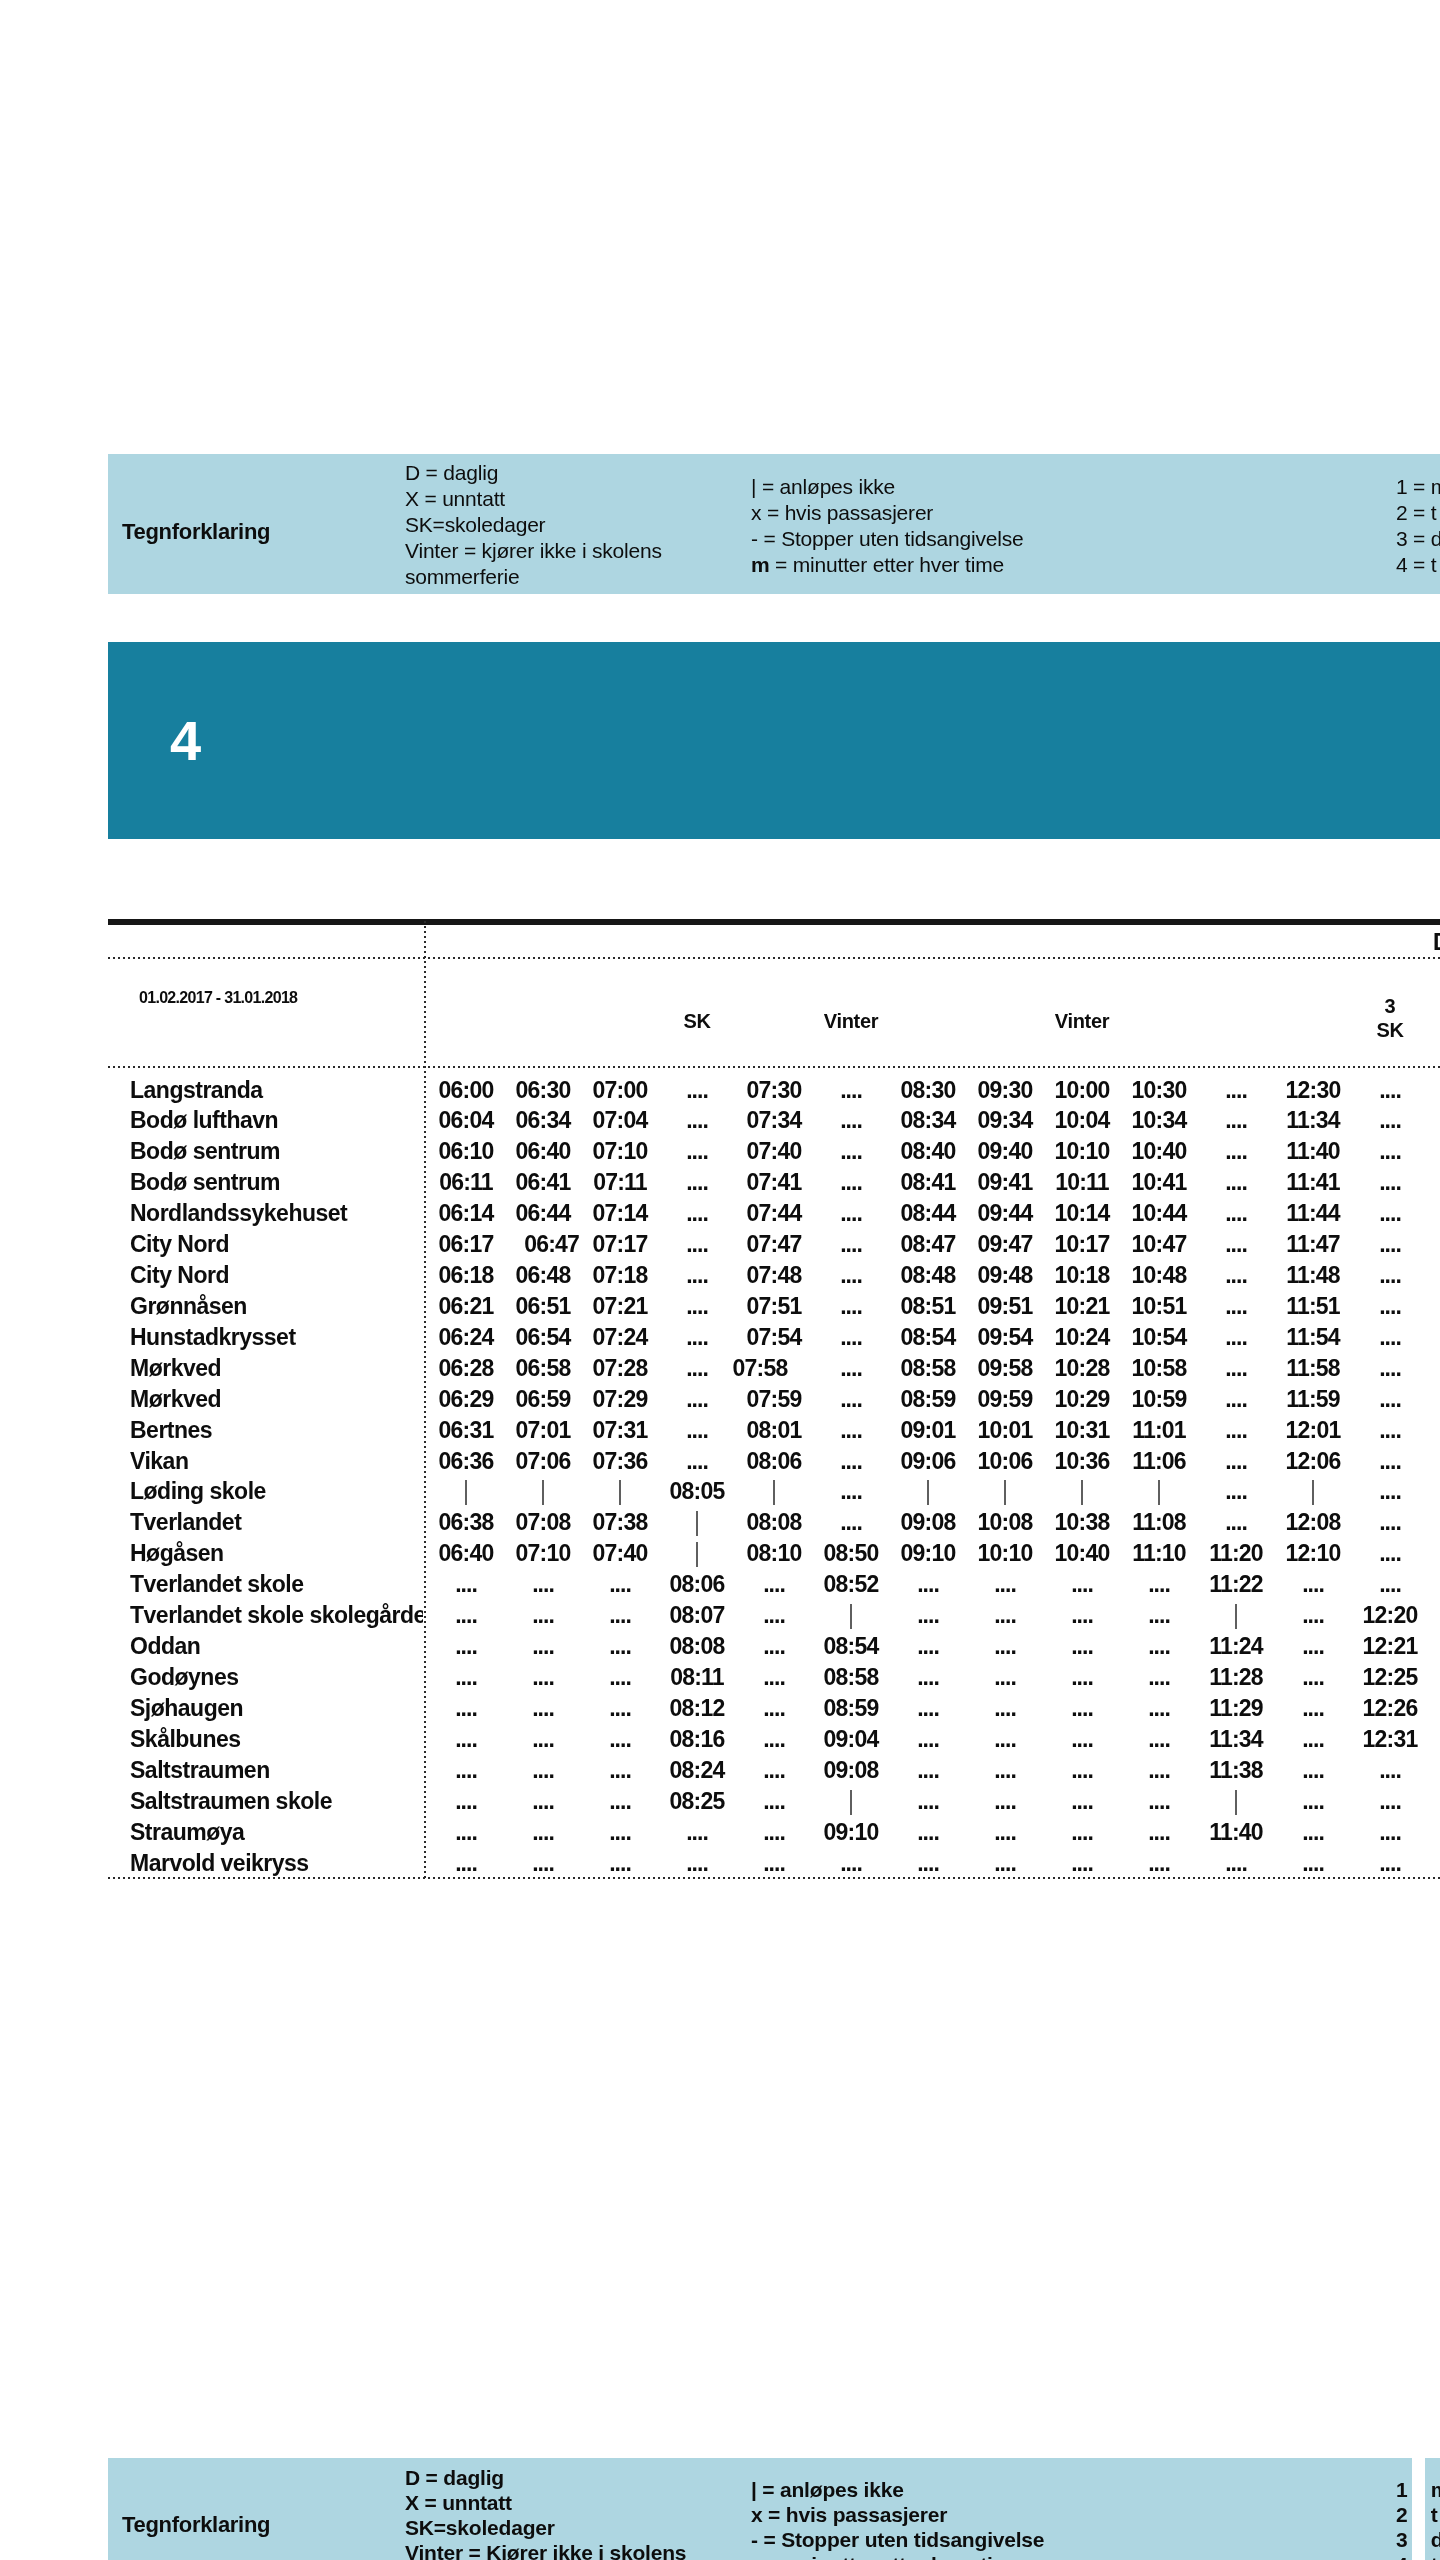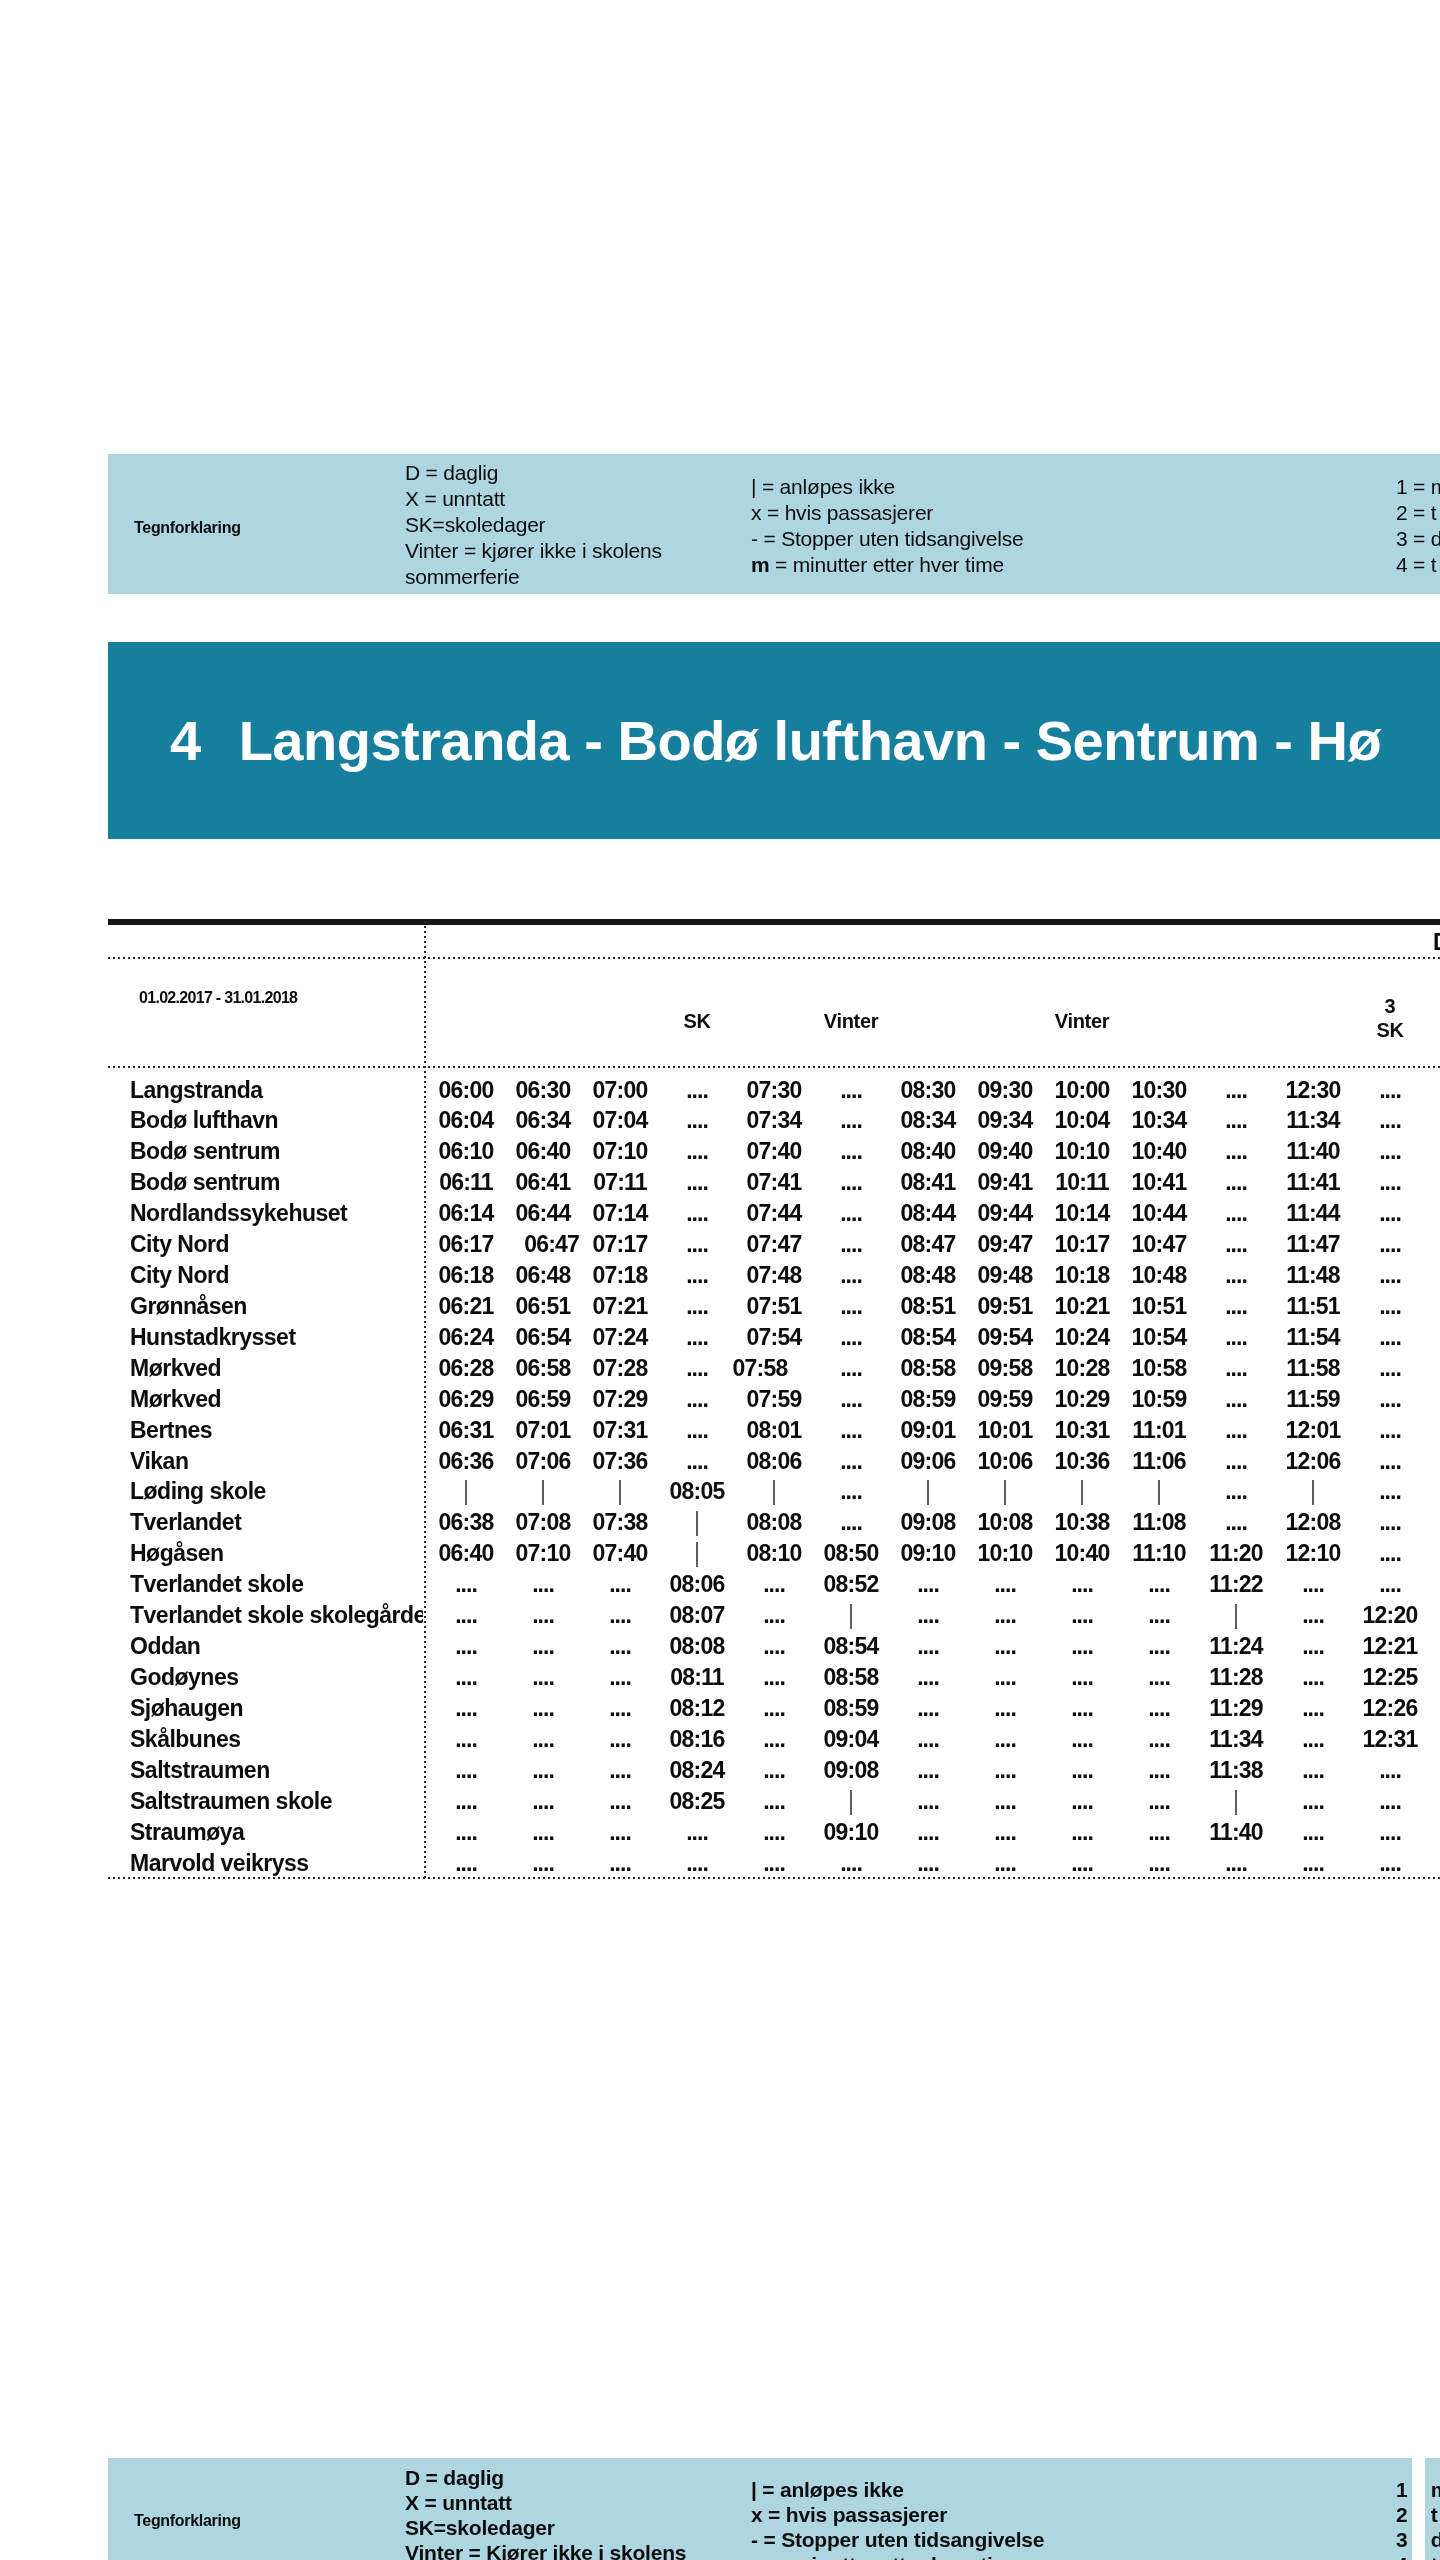--- a/index.html
+++ b/index.html
@@ -2,21 +2,21 @@
 <html><head>
 <meta charset="utf-8">
 <style>
   html,body{margin:0;padding:0;width:1440px;height:2560px;overflow:hidden;background:#ffffff;}
   .sheet{position:absolute;left:0;top:0;width:1440px;height:2560px;overflow:hidden;
          font-family:"Liberation Sans","DejaVu Sans",sans-serif;color:#0d0d0d;}
   
   .legend{position:absolute;left:108px;width:1332px;background:#aed6e1;}
   .legend-top{top:454px;height:140px;}
   .legend-bottom{top:2458px;height:110px;}
-  .legend .title{position:absolute;left:26px;font-size:16px;font-weight:700;letter-spacing:-0.3px;}
+  .legend .title{position:absolute;left:14px;font-size:22px;font-weight:700;letter-spacing:-0.3px;}
   .legend-top .title{top:519px;margin-top:-454px;}
   .legend .col{position:absolute;font-size:21px;letter-spacing:-0.2px;}
   .legend .col div{height:26px;line-height:26px;white-space:nowrap;}
   .legend-top .col1{left:297px;top:6px;}
   .legend-top .col2{left:643px;top:20px;}
   .legend-top .col3{left:1288px;top:20px;}
   .legend-bottom .title{top:54px;}
   .legend-bottom .col{font-weight:700;}
   .legend-bottom .col div{height:25px;line-height:25px;}
   .legend-bottom .col1{left:297px;top:7px;}
@@ -75,21 +75,20 @@
     <div class="col col3">
       <div>1 = m</div>
       <div>2 = t</div>
       <div>3 = d</div>
       <div>4 = t</div>
     </div>
   </section>
 
   <header class="banner">
     <span class="num">4</span>
-    <span class="name">Langstranda - Bodø lufthavn - Sentrum - Hø</span>
   </header>
 
   <div class="rule-thick"></div>
   <div class="clipped-d">D</div>
   <div class="dotted-h dh1"></div>
   <div class="period">01.02.2017 - 31.01.2018</div>
   <div class="colhead sk">SK</div>
   <div class="colhead v1">Vinter</div>
   <div class="colhead v2">Vinter</div>
   <div class="colhead h3sk">

